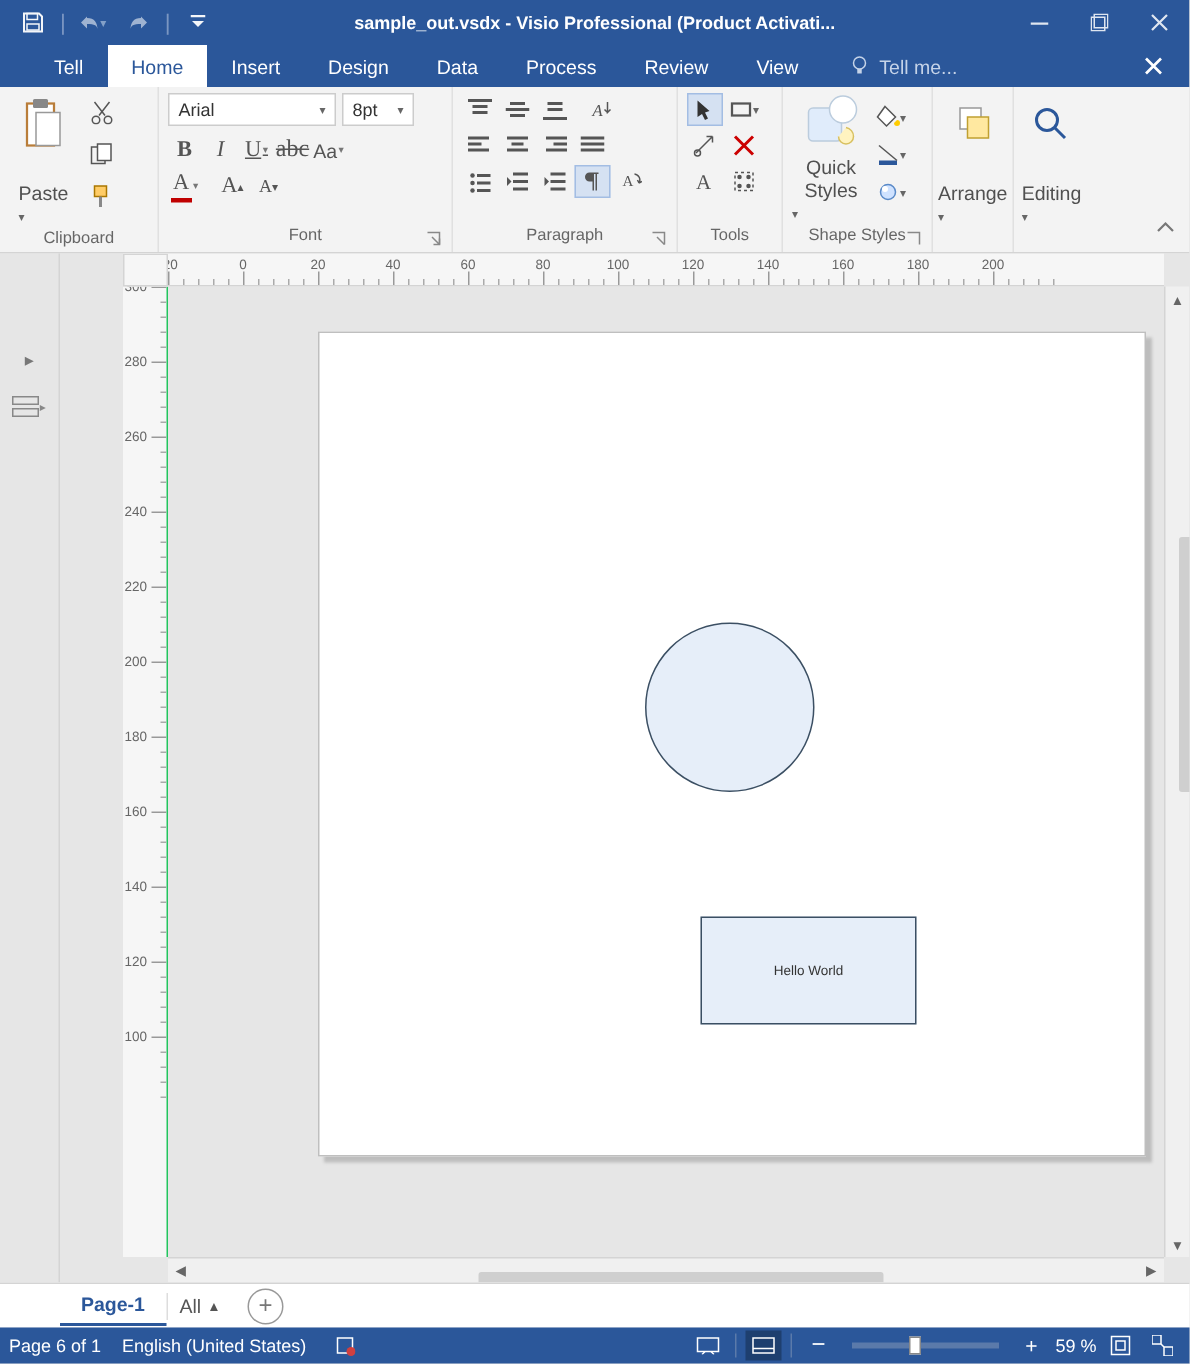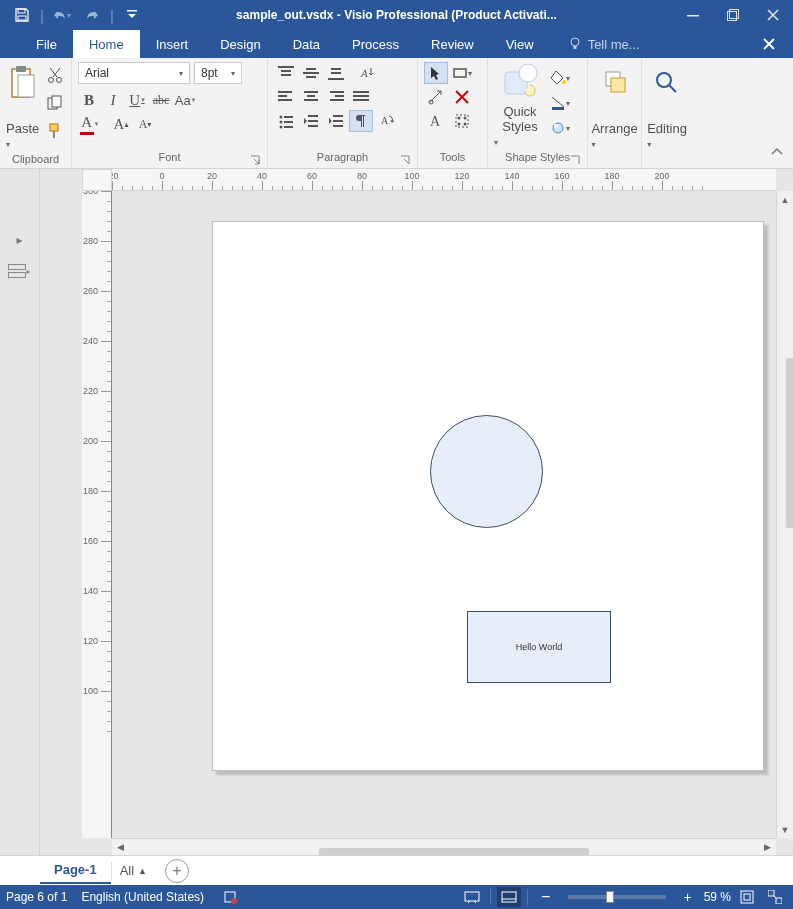--- a/index.html
+++ b/index.html
@@ -168,21 +168,21 @@
       </div>
     <div class="win-btn">
         <svg width="12" height="12">
           <path d="M1 1l10 10M11 1L1 11" stroke="#fff" stroke-width="1.5"></path>
         </svg>
       </div>
   </div>
 </div>
 
 <div class="tabs">
-  <div class="tab">File</div>
+  <div class="tab">Tell</div>
   <div class="tab active">Home</div>
   <div class="tab">Insert</div>
   <div class="tab">Design</div>
   <div class="tab">Data</div>
   <div class="tab">Process</div>
   <div class="tab">Review</div>
   <div class="tab">View</div>
   <div class="tellme">
     <svg width="14" height="14">
         <circle cx="7" cy="5" r="4" fill="none" stroke="#c5d3e8"></circle>
@@ -192,21 +192,21 @@
   </div>
   <div class="ribbon-close">
       <svg width="12" height="12">
         <path d="M1 1l10 10M11 1L1 11" stroke="#fff" stroke-width="1.8"></path>
       </svg>
     </div>
 </div>
 
 <div class="ribbon" style="position:relative">
 
-  <div class="group" style="width:72px">
+  <div class="group" style="width:106px">
     <div class="group-body">
       <div class="big-btn">
         <div class="big-btn-icon">
             <svg width="30" height="36">
               <rect x="4" y="4" width="18" height="28" fill="#fff" stroke="#b97d39" stroke-width="1.5"></rect>
               <rect x="8" y="1" width="10" height="6" rx="1" fill="#888"></rect>
               <rect x="10" y="10" width="16" height="22" fill="#fff" stroke="#999"></rect>
             </svg>
           </div>
         <div><div class="big-btn-label">Paste</div><span class="drop-caret">▾</span></div>
@@ -245,21 +245,21 @@
           </div>
         <div class="font-size">
             <span>8pt</span>
             <span class="drop-caret">▾</span>
           </div>
       </div>
       <div class="btn-row">
         <div class="ico" style="font-weight:bold">B</div>
         <div class="ico" style="font-style:italic">I</div>
         <div class="ico ul split">U</div>
-        <div class="ico strike" style="font-size:12px">abc</div>
+        <div class="ico strike" style="font-size:16px">abc</div>
         <div class="ico split" style="font-size:13px;font-family:Arial">Aa</div>
       </div>
       <div class="btn-row">
         <div class="ico split">
             <div class="colorA">
               <span>A</span>
               <div class="red-bar"></div>
             </div>
           </div>
         <span style="width:6px"></span>

